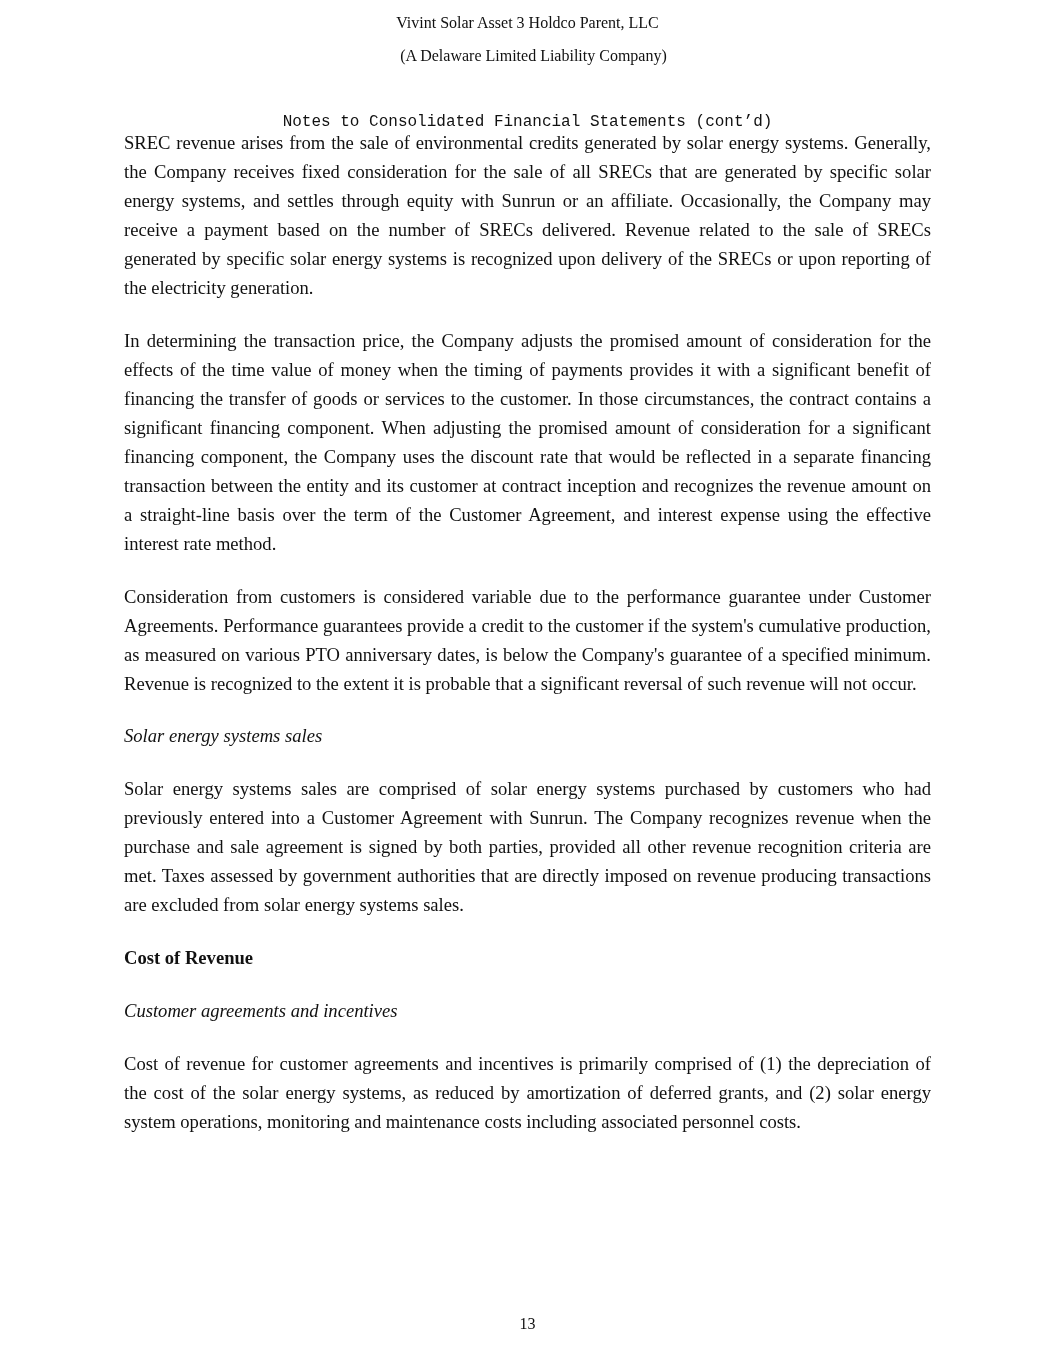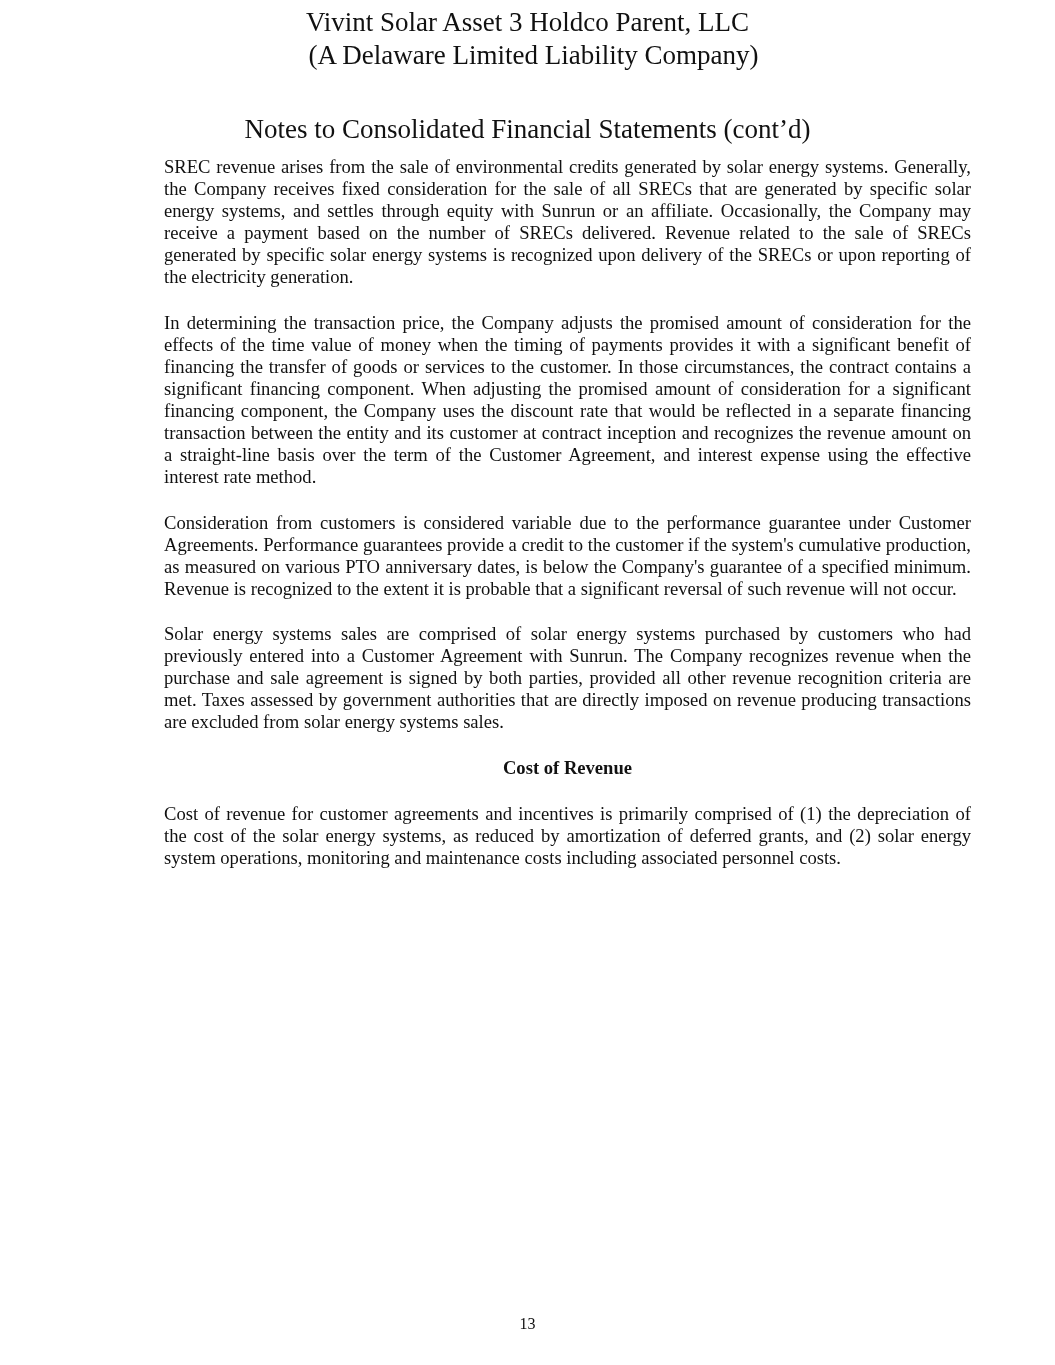--- a/index.html
+++ b/index.html
@@ -13,59 +13,60 @@
       position: relative;
       overflow: hidden;
       font-family: "Liberation Serif", "DejaVu Serif", serif;
       color: #111111;
     }
     .header {
       position: absolute;
       left: 0;
       width: 1055px;
       text-align: center;
-      font-size: 27px;
+      font-size: 16px;
       line-height: 33px;
     }
     .h1 { top: 6px; }
     .h2 { top: 39px; margin-left: 6px; }
-    .h3 { top: 113px; }
+    .h3 { top: 106px; font-family: Liberation Mono, monospace; }
     .content {
       position: absolute;
       left: 124px;
-      top: 156px;
+      top: 128px;
       width: 807px;
       font-size: 18.6px;
-      line-height: 22px;
-      margin-left: 40px;
+      line-height: 29px;
     }
     .content p {
       margin: 0 0 23.8px 0;
       text-align: justify;
     }
     .content p.italic { font-style: italic; text-align: left; }
-    .content p.bold { font-weight: bold; text-align: center; }
+    .content p.bold { font-weight: bold; text-align: left; }
     .page-num {
       position: absolute;
       top: 1315px;
       left: 0;
       width: 1055px;
       text-align: center;
       font-size: 16px;
     }
   </style>
 </head>
 <body>
 
 <div class="header h1">Vivint Solar Asset 3 Holdco Parent, LLC</div>
 <div class="header h2">(A Delaware Limited Liability Company)</div>
 <div class="header h3">Notes to Consolidated Financial Statements (cont’d)</div>
 
 <div class="content">
   <p>SREC revenue arises from the sale of environmental credits generated by solar energy systems. Generally, the Company receives fixed consideration for the sale of all SRECs that are generated by specific solar energy systems, and settles through equity with Sunrun or an affiliate. Occasionally, the Company may receive a payment based on the number of SRECs delivered. Revenue related to the sale of SRECs generated by specific solar energy systems is recognized upon delivery of the SRECs or upon reporting of the electricity generation.</p>
   <p>In determining the transaction price, the Company adjusts the promised amount of consideration for the effects of the time value of money when the timing of payments provides it with a significant benefit of financing the transfer of goods or services to the customer. In those circumstances, the contract contains a significant financing component. When adjusting the promised amount of consideration for a significant financing component, the Company uses the discount rate that would be reflected in a separate financing transaction between the entity and its customer at contract inception and recognizes the revenue amount on a straight-line basis over the term of the Customer Agreement, and interest expense using the effective interest rate method.</p>
   <p>Consideration from customers is considered variable due to the performance guarantee under Customer Agreements. Performance guarantees provide a credit to the customer if the system's cumulative production, as measured on various PTO anniversary dates, is below the Company's guarantee of a specified minimum. Revenue is recognized to the extent it is probable that a significant reversal of such revenue will not occur.</p>
+  <p class="italic">Solar energy systems sales</p>
   <p>Solar energy systems sales are comprised of solar energy systems purchased by customers who had previously entered into a Customer Agreement with Sunrun. The Company recognizes revenue when the purchase and sale agreement is signed by both parties, provided all other revenue recognition criteria are met. Taxes assessed by government authorities that are directly imposed on revenue producing transactions are excluded from solar energy systems sales.</p>
   <p class="bold">Cost of Revenue</p>
+  <p class="italic">Customer agreements and incentives</p>
   <p>Cost of revenue for customer agreements and incentives is primarily comprised of (1) the depreciation of the cost of the solar energy systems, as reduced by amortization of deferred grants, and (2) solar energy system operations, monitoring and maintenance costs including associated personnel costs.</p>
 </div>
 
 <div class="page-num">13</div>
 
 </body></html>

